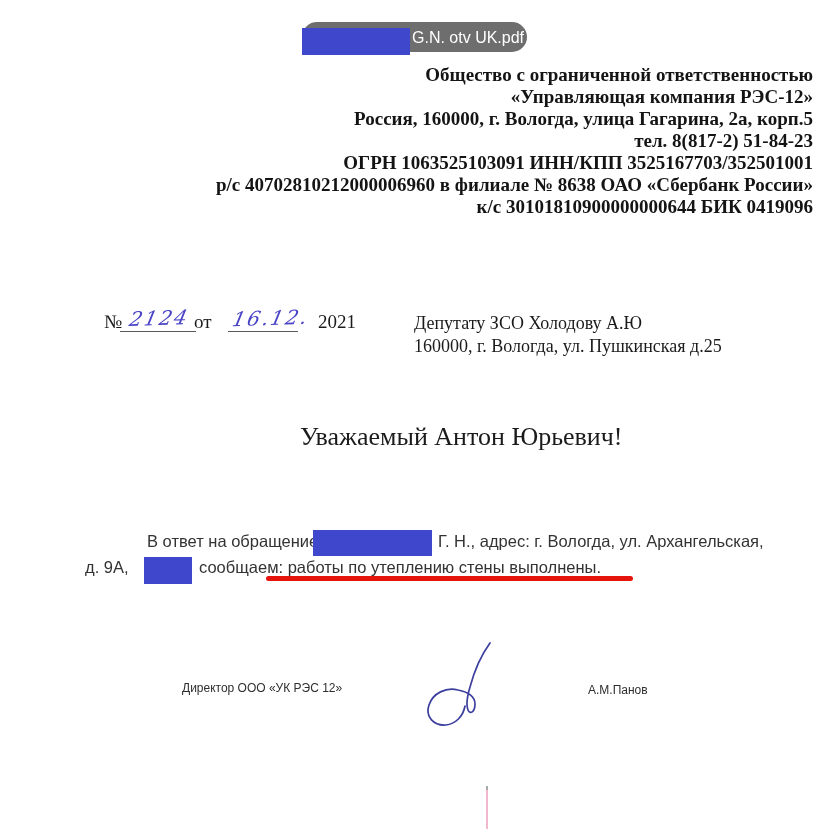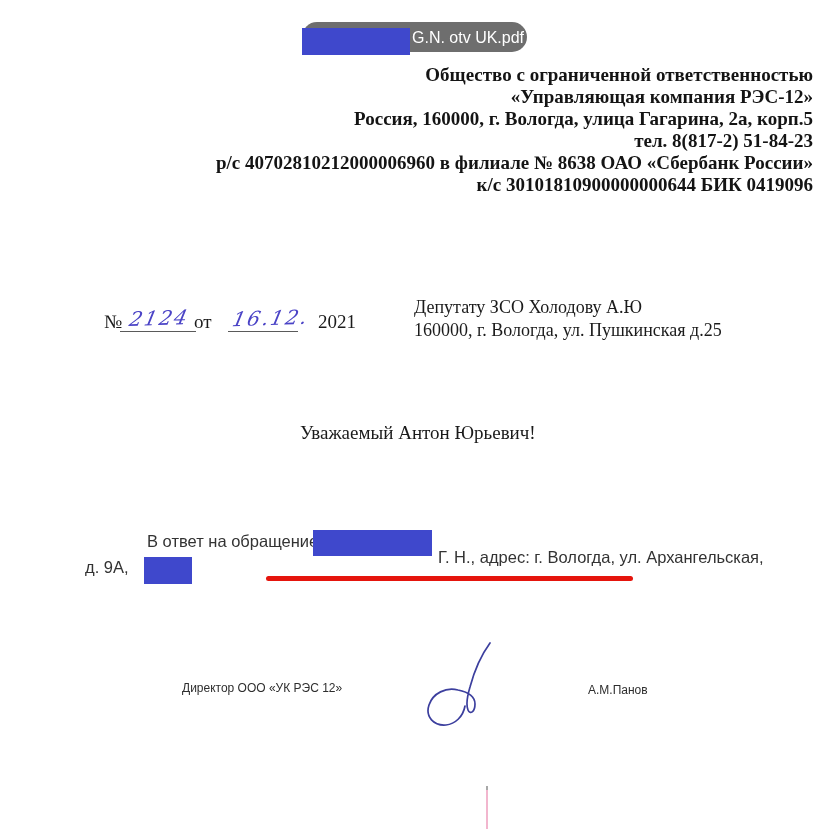--- a/index.html
+++ b/index.html
@@ -48,24 +48,24 @@
     font-family: "DejaVu Serif", serif;
     font-style: italic;
     font-size: 20px;
     color: var(--handwriting-blue, #4a43c6);
     letter-spacing: 2px;
     transform: skewX(-14deg) rotate(-2deg);
     white-space: nowrap;
   }
 
   
-  .addressee { left: 414px; top: 296px; font-size: 18px; line-height: 23px; white-space: nowrap; }
+  .addressee { left: 414px; top: 312px; font-size: 18px; line-height: 23px; white-space: nowrap; }
 
   
-  .salutation { left: 300px; top: 422px; font-size: 19px; white-space: nowrap; }
+  .salutation { left: 300px; top: 422px; font-size: 26px; white-space: nowrap; }
 
   
   .body-text {
     font-family: "Liberation Sans", sans-serif;
     font-size: 16.5px; color: #333333; white-space: nowrap;
   }
   .redaction-box { background: var(--redaction-blue, #3f48cc); }
   .red-underline {
     left: 266px; top: 576px; width: 367px; height: 5px;
     background: var(--annotation-red, #e5150d);
@@ -89,20 +89,21 @@
 
   <div class="abs tab-pill"></div>
   <div class="abs tab-redaction"></div>
   <span class="abs tab-filename">G.N. otv UK.pdf</span>
 
   <div class="abs letterhead">
     <div>Общество с ограниченной ответственностью</div>
     <div>«Управляющая компания РЭС-12»</div>
     <div>Россия, 160000, г. Вологда, улица Гагарина, 2а, корп.5</div>
     <div>тел. 8(817-2) 51-84-23</div>
+    <div>ОГРН 1063525103091 ИНН/КПП 3525167703/352501001</div>
     <div>р/с 40702810212000006960 в филиале № 8638 ОАО «Сбербанк России»</div>
     <div>к/с 30101810900000000644 БИК 0419096</div>
   </div>
 
   <span class="abs ref-text" style="left:104px; top:311px;">№</span>
   <div class="abs ruled-line" style="left:120px; top:331px; width:76px;"></div>
   <span class="abs handwriting" style="left:130px; top:306px;">2124</span>
   <span class="abs ref-text" style="left:194px; top:311px;">от</span>
   <div class="abs ruled-line" style="left:228px; top:331px; width:70px;"></div>
   <span class="abs handwriting" style="left:233px; top:306px;">16.12.</span>
@@ -110,23 +111,24 @@
 
   <div class="abs addressee">
     <div>Депутату ЗСО Холодову А.Ю</div>
     <div>160000, г. Вологда, ул. Пушкинская д.25</div>
   </div>
 
   <span class="abs salutation">Уважаемый Антон Юрьевич!</span>
 
   <span class="abs body-text" style="left:147px; top:532px;">В ответ на обращение</span>
   <div class="abs redaction-box" style="left:313px; top:530px; width:119px; height:26px;"></div>
-  <span class="abs body-text" style="left:438px; top:532px;margin-top:16px;">Г. Н., адрес: г. Вологда, ул. Архангельская,</span>
+  <span class="abs body-text" style="left:438px; top:532px;">Г. Н., адрес: г. Вологда, ул. Архангельская,</span>
   <span class="abs body-text" style="left:85px; top:558px;">д. 9А,</span>
   <div class="abs redaction-box" style="left:144px; top:557px; width:48px; height:27px;"></div>
+  <span class="abs body-text" style="left:199px; top:558px;">сообщаем: работы по утеплению стены выполнены.</span>
   <div class="abs red-underline"></div>
 
   <span class="abs sig-text" style="left:182px; top:681px;">Директор ООО «УК РЭС 12»</span>
   <svg class="abs" style="left:426px; top:640px;" width="70" height="88" viewBox="0 0 70 88">
     <path d="M64,3 C56,14 48,32 44,47 C41,57 40,65 42,70 C44,75 49,72 49,64 C49,56 42,52 32,50 C20,47 7,53 3,65 C-1,77 8,86 20,85 C29,84 37,77 39,66" fill="none" stroke="var(--signature-blue, #3c3f9e)" stroke-width="1.7" stroke-linecap="round"></path>
   </svg>
   <span class="abs sig-text" style="left:588px; top:683px;">А.М.Панов</span>
 
   <div class="abs pink-line-tick"></div>
   <div class="abs pink-line"></div>

